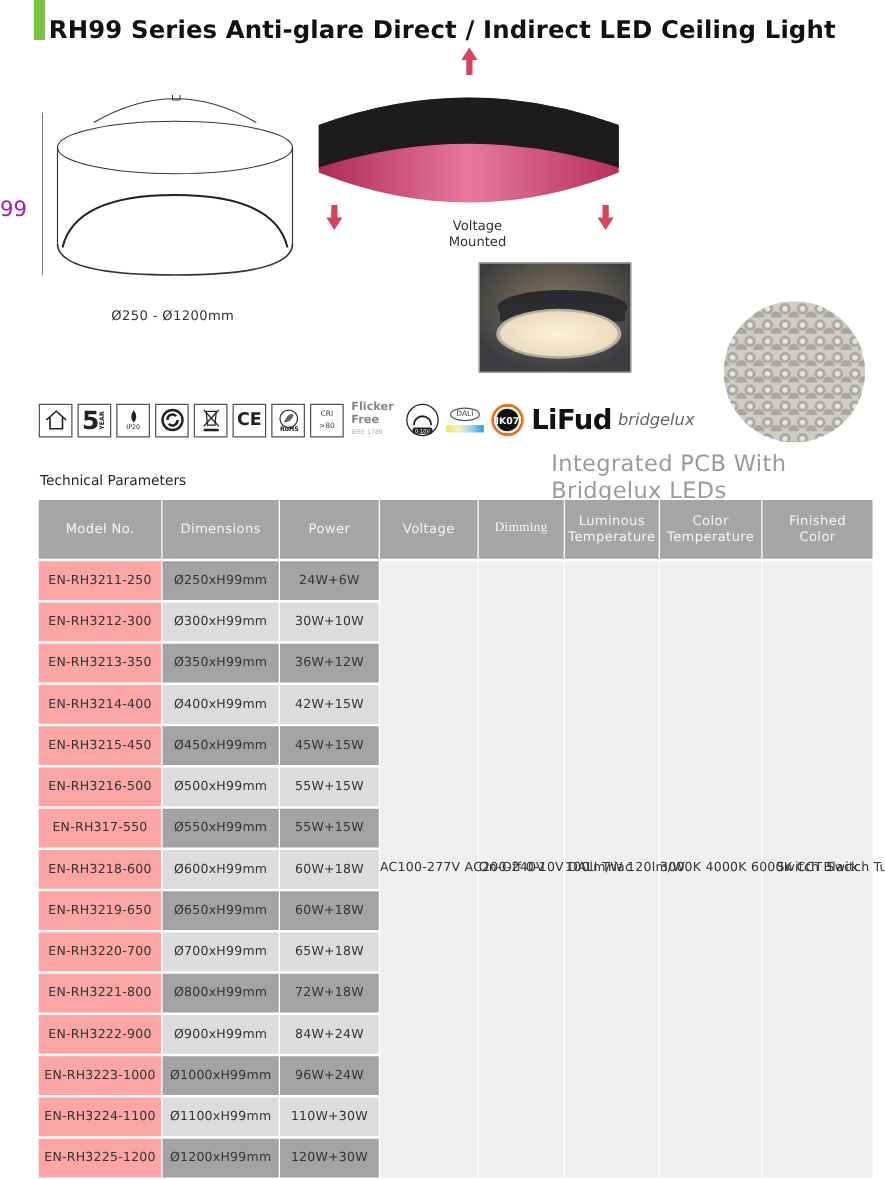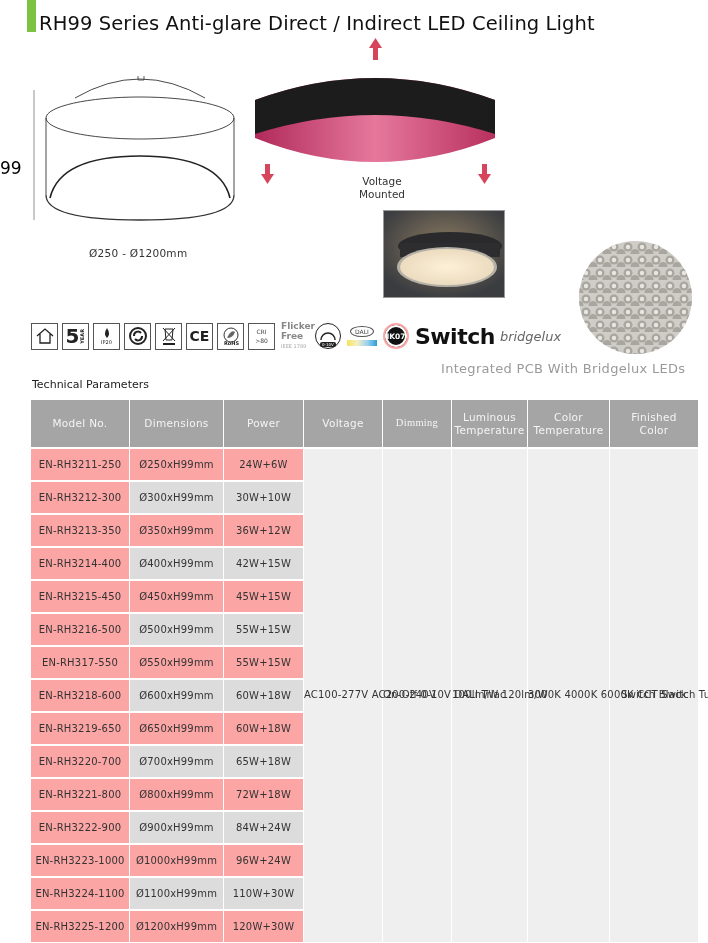--- a/index.html
+++ b/index.html
@@ -1,48 +1,48 @@
 <!DOCTYPE html>
 <html><head>
 <meta charset="utf-8">
 <style>
   * { box-sizing: border-box; margin: 0; padding: 0; }
   html, body { width: 708px; height: 943px; background: #ffffff; overflow: hidden; }
   body { position: relative; font-family: "DejaVu Sans", sans-serif; color: #222; }
 
   .title-bar { position: absolute; left: 27px; top: 0; width: 9px; height: 32px; background: #7cc243; }
-  .title { position: absolute; left: 39px; top: 12px; font-family: "DejaVu Sans", sans-serif; font-weight: normal; font-size: 19.5px; color: #111; letter-spacing: 0.1px; white-space: nowrap; }
+  .title { position: absolute; left: 39px; top: 12px; font-family: "DejaVu Sans", sans-serif; font-weight: bold; font-size: 19.5px; color: #111; letter-spacing: 0.1px; white-space: nowrap; }
 
   
   .drawing { position: absolute; left: 0; top: 60px; width: 250px; height: 210px; }
-  .dim-h { position: absolute; left: 0; top: 158px; font-size: 17px; color: #000000; }
+  .dim-h { position: absolute; left: 0; top: 158px; font-size: 17px; color: #a21caf; }
   .dim-d { position: absolute; left: 89px; top: 247px; font-size: 10.5px; color: #333; letter-spacing: 0.3px; }
 
   .surface { position: absolute; left: 250px; top: 36px; width: 250px; height: 160px; }
   .surface-label { position: absolute; left: 352px; top: 175px; font-size: 10.5px; line-height: 13px; color: #333; text-align: center; width: 60px; }
 
   .photo { position: absolute; left: 383px; top: 210px; width: 122px; height: 88px; border: 1px solid #999; background: #3a3c40; overflow: hidden; }
   .pcb { position: absolute; left: 579px; top: 241px; width: 113px; height: 113px; border-radius: 50%; overflow: hidden; }
 
   .icons { position: absolute; left: 31px; top: 321px; height: 30px; display: flex; align-items: center; }
   .cert { width: 27px; height: 27px; border: 1px solid #555; margin-right: 4px; display: flex; align-items: center; justify-content: center; font-size: 8px; color: #222; position: relative; }
-  .flicker { margin-left: 2px; margin-right: 0; font-size: 9px; line-height: 10px; color: #888; font-weight: bold; }
+  .flicker { margin-left: 2px; margin-right: 10px; font-size: 9px; line-height: 10px; color: #888; font-weight: bold; }
   .flicker small { font-weight: normal; font-size: 5px; display: block; color: #aaa; }
   .round-icon { width: 26px; height: 26px; border-radius: 50%; margin-right: 6px; display: flex; align-items: center; justify-content: center; }
   .lifud { font-family: "DejaVu Sans", sans-serif; font-weight: bold; font-size: 22px; color: #111; margin-right: 5px; letter-spacing: -0.5px; }
   .bridgelux { font-size: 13px; color: #666; font-style: italic; }
 
-  .pcb-caption { position: absolute; left: 441px; top: 361px; font-size: 13px; color: #9a9a9a; letter-spacing: 0.3px; }
+  .pcb-caption { position: absolute; left: 441px; top: 361px; font-size: 18px; color: #9a9a9a; letter-spacing: 0.3px; }
   .tech-label { position: absolute; left: 32px; top: 378px; font-size: 11px; color: #222; }
 
   table.params { position: absolute; left: 30px; top: 398px; border-collapse: separate; border-spacing: 1px 2px; table-layout: fixed; width: 669px; }
   table.params th { background: #a5a5a5; color: #f4f4f4; font-weight: normal; font-size: 10.5px; line-height: 12.5px; height: 47px; text-align: center; letter-spacing: 0.3px; padding: 0 1px; }
   table.params td { height: 31px; font-size: 10px; text-align: center; color: #333; letter-spacing: 0.2px; white-space: nowrap; padding: 0; }
   td.model { background: #fca5a5; color: #f1f1f1; font-size: 10.5px; letter-spacing: 0.3px; }
-  tr.r-odd td.cell { background: #fca5a5; }
+  tr.r-odd td.cell { background: #a3a3a3; }
   tr.r-even td.cell { background: #dcdcdc; }
   td.merged { background: #efefef !important; line-height: 12.5px; white-space: pre-line; vertical-align: middle; font-size: 10.5px; }
 </style>
 </head>
 <body>
 
 <div class="title-bar"></div>
 <div class="title">RH99 Series Anti-glare Direct / Indirect LED Ceiling Light</div>
 
 <svg class="drawing" viewBox="0 0 250 210">
@@ -172,24 +172,24 @@
   <div class="round-icon" style="border:1.5px solid #222;position:relative;">
     <svg width="20" height="12" viewBox="0 0 20 12">
         <path d="M3 10 A7 7 0 0 1 17 10" fill="none" stroke="#222" stroke-width="1.5"></path>
       </svg>
     <span style="position:absolute;bottom:1px;font-size:4px;background:#222;color:#fff;padding:0 2px;border-radius:2px;">0-10V</span>
   </div>
   <div style="display:flex;flex-direction:column;align-items:center;margin-right:6px;">
     <span style="font-size:6px;border:1px solid #555;border-radius:50%;padding:1px 4px;color:#444;">DALI</span>
     <span style="display:block;width:30px;height:6px;margin-top:3px;background:linear-gradient(90deg,#f5e35a,#f5f0c0,#9fd3f0,#2a9fd6);"></span>
   </div>
-  <div class="round-icon" style="background:#111;border:2px solid #fca5a5;box-shadow: inset 0 0 0 2px #fff;">
+  <div class="round-icon" style="background:#111;border:2px solid #f97316;box-shadow: inset 0 0 0 2px #fff;">
     <span style="color:#fff;font-size:7.5px;font-weight:bold;">IK07</span>
   </div>
-  <div class="lifud">Switch</div>
+  <div class="lifud">LiFud</div>
   <div class="bridgelux">bridgelux</div>
 </div>
 
 <div class="pcb-caption">Integrated PCB With Bridgelux LEDs</div>
 <div class="tech-label">Technical Parameters</div>
 
 <table class="params">
   <colgroup>
     <col style="width:98px">
       <col style="width:93px">

